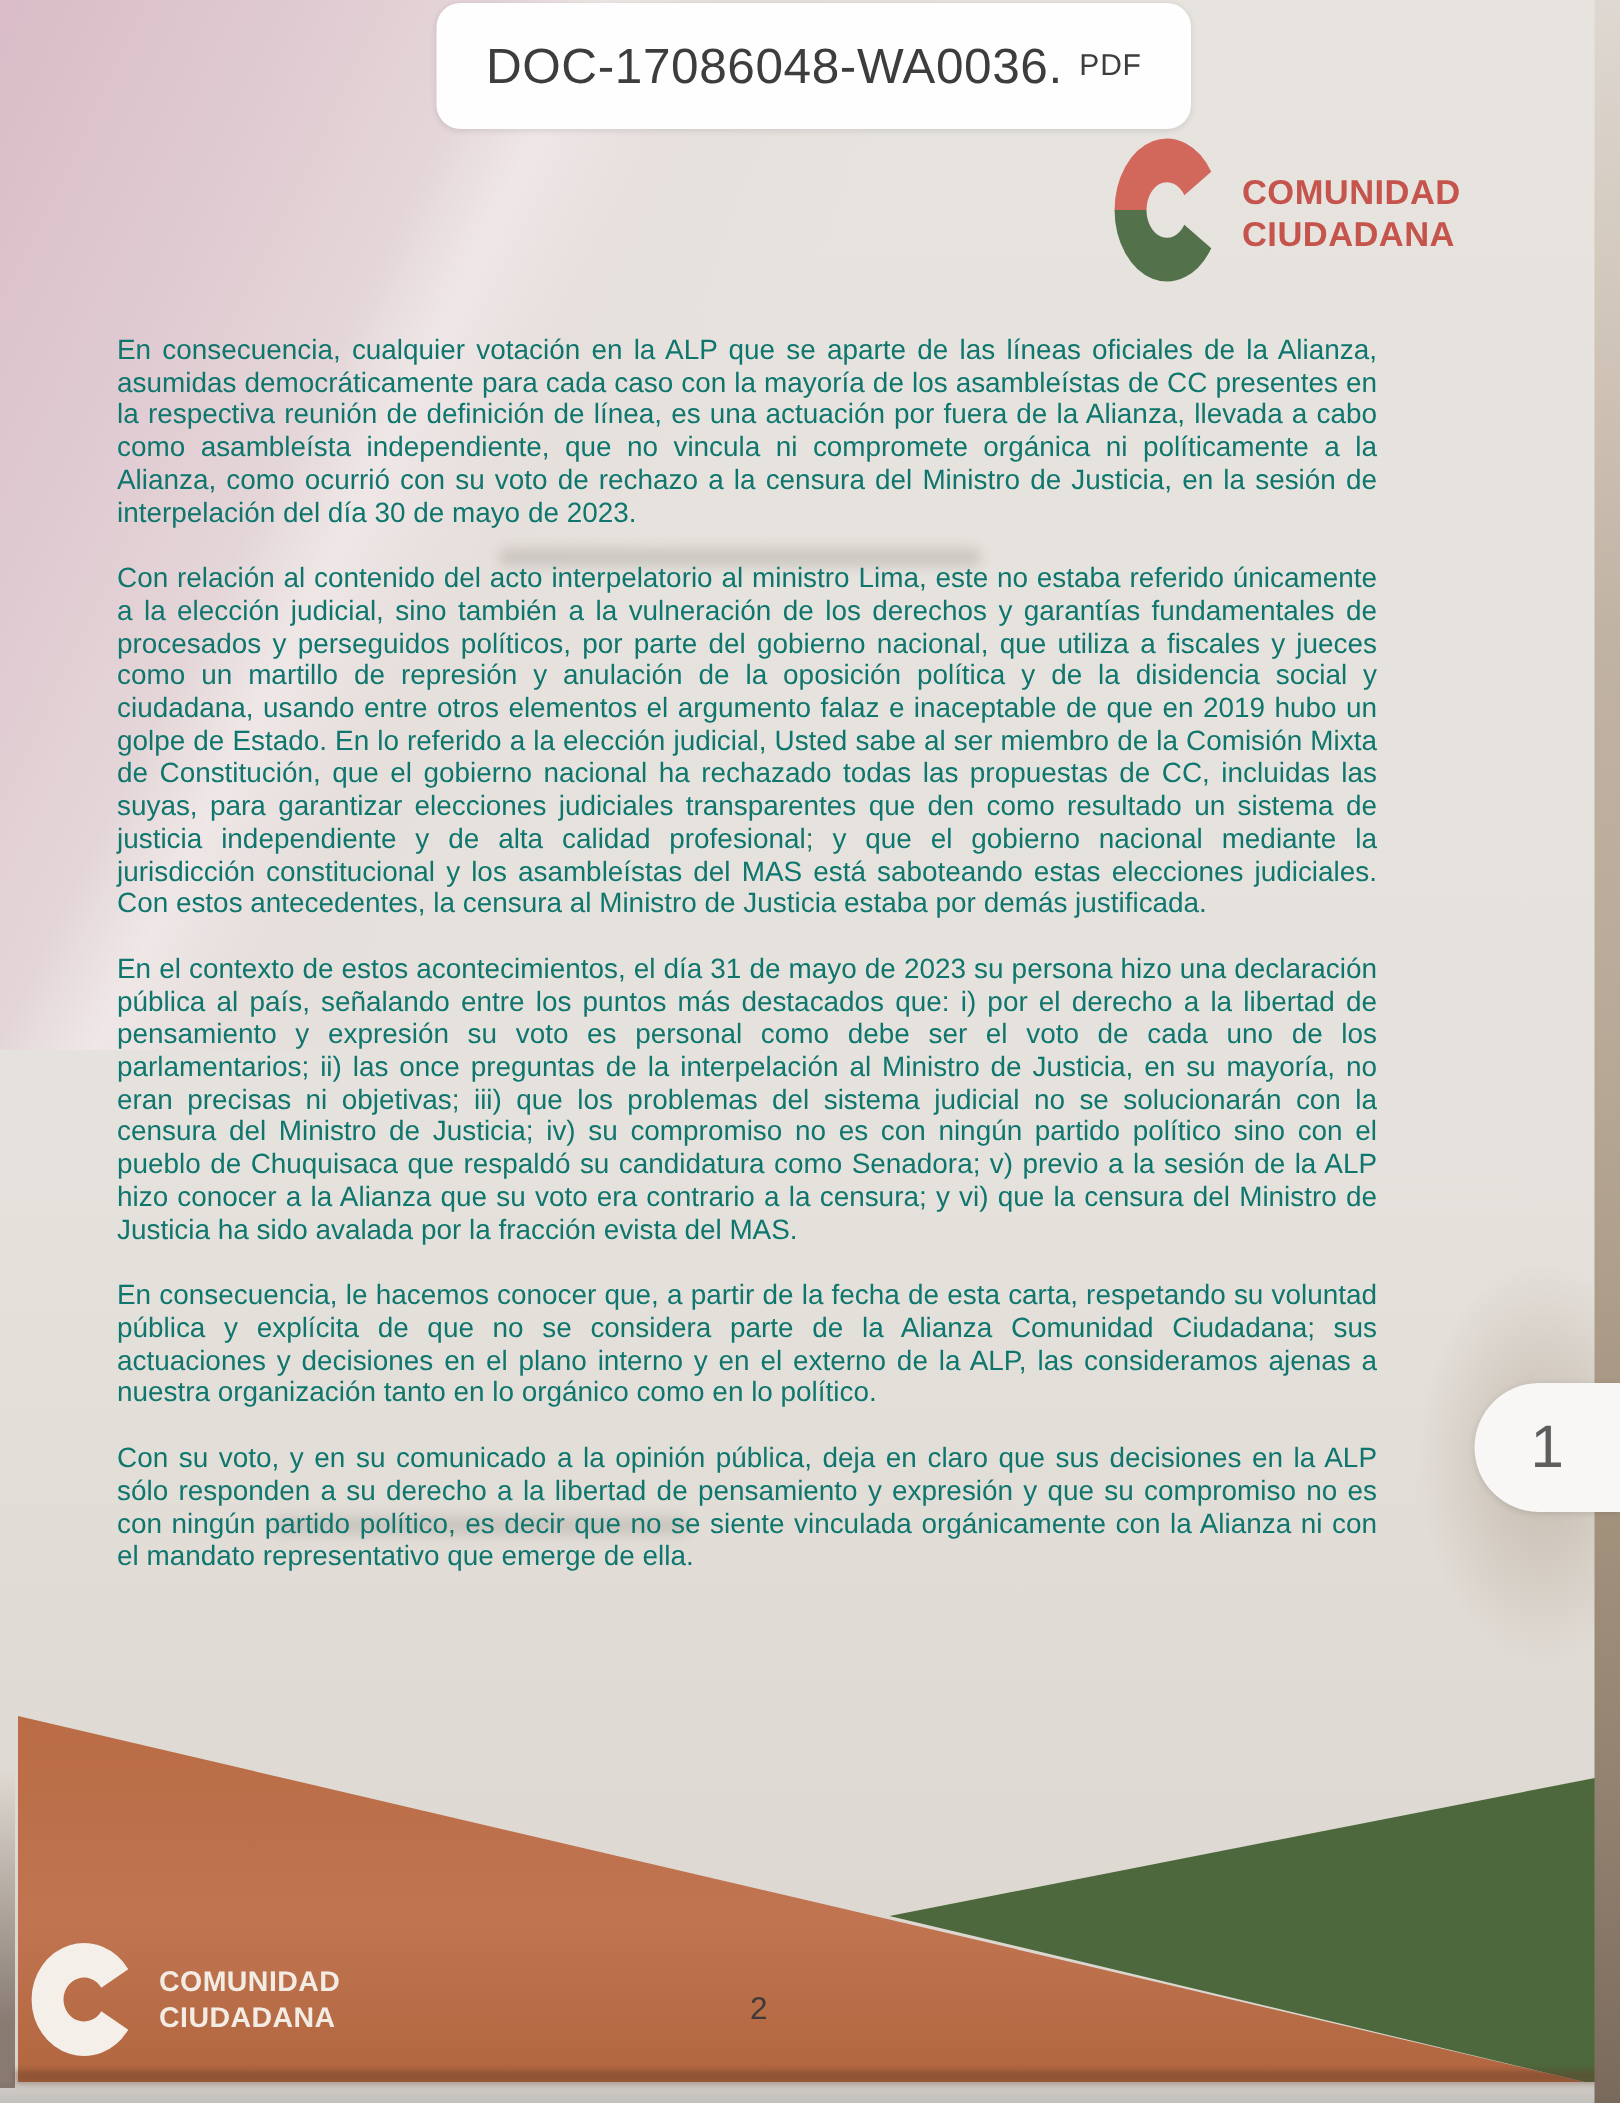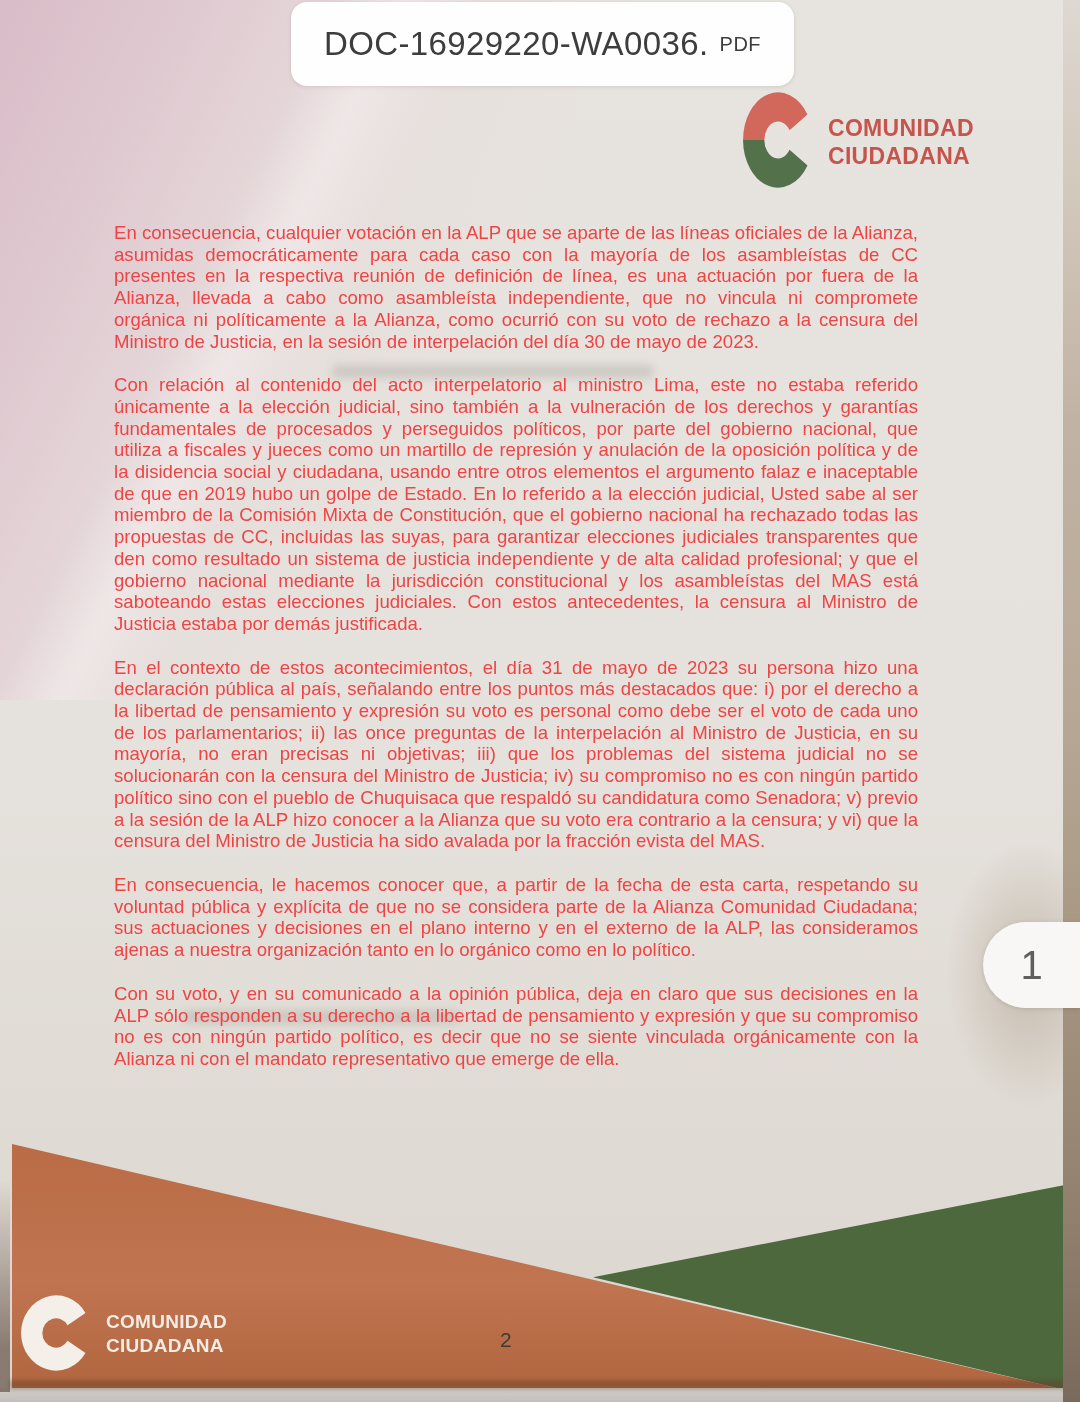--- a/index.html
+++ b/index.html
@@ -62,22 +62,22 @@
 
   
   .header-brand { position:absolute; top:88px; left:740px; display:flex; z-index:10; }
   .header-brand svg { width:76px; height:104px; }
   .wordmark { font-weight:bold; letter-spacing:0.3px; }
   .header-brand .wordmark { margin:26px 0 0 12px; font-size:23px; line-height:28px; color:#c5544c; }
 
   
   .letter-body { position:absolute; top:222px; left:0; width:1080px; z-index:10; }
   .letter-body p {
-    margin:0 162px 22px 114px;
-    font-size:18.6px; line-height:21.7px; color:#ef4444;
+    margin:0 162px 22px 78px;
+    font-size:18.6px; line-height:21.7px; color:#0f766e;
     text-align:justify;
   }
 
   .ghost {
     position:absolute; background:rgba(118,112,106,0.22);
     filter:blur(4px); border-radius:6px; z-index:9; pointer-events:none;
   }
   .ghost1 { left:332px; top:365px; width:322px; height:13px; }
   .ghost2 { left:182px; top:1011px; width:278px; height:12px; }
 
@@ -144,19 +144,19 @@
   </div>
 
 </div>
 
 <div class="edge-right"></div>
 <div class="edge-bottom-line"></div>
 <div class="edge-bottom"></div>
 <div class="edge-left-footer"></div>
 
 <div class="file-chip">
-  <span class="name">DOC-16929220-WA0036.</span>
+  <span class="name">DOC-17086048-WA0036.</span>
   <span class="ext">PDF</span>
 </div>
 
 <div class="page-pill">
   <span>1</span>
 </div>
 
 </body></html>

